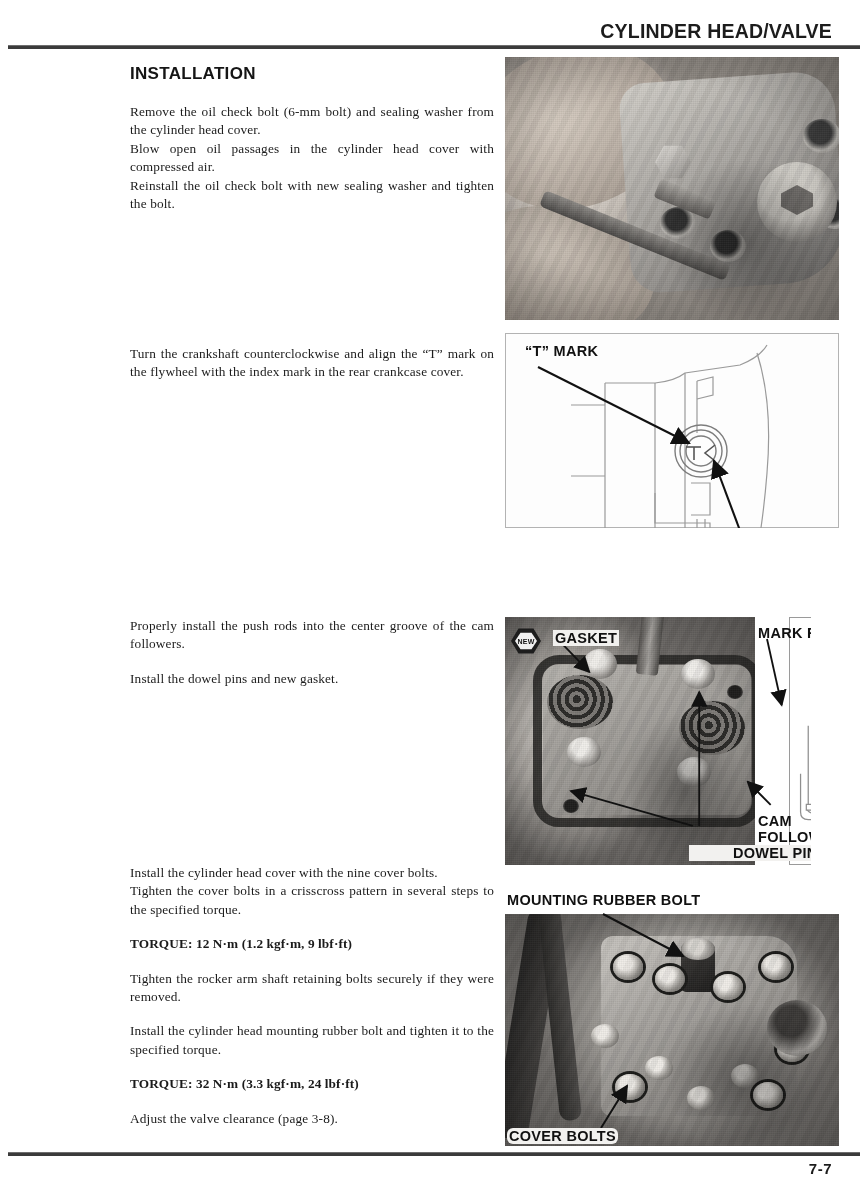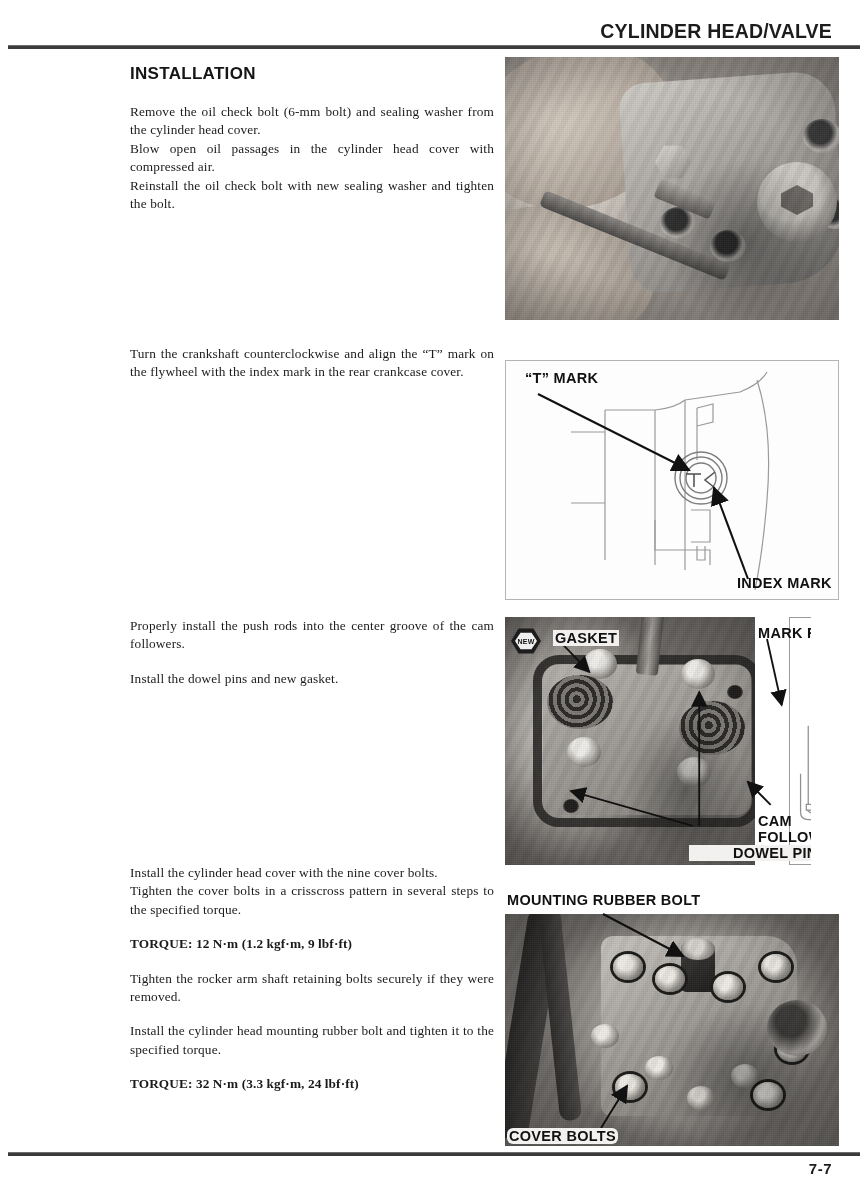--- a/index.html
+++ b/index.html
@@ -228,20 +228,21 @@
     <p class="gap">Install the dowel pins and new gasket.</p>
   </div>
 
   <div class="body-block" style="top:864px;">
     <p>Install the cylinder head cover with the nine cover bolts.</p>
     <p>Tighten the cover bolts in a crisscross pattern in several steps to the specified torque.</p>
     <p class="gap torque">TORQUE: 12 N·m (1.2 kgf·m, 9 lbf·ft)</p>
     <p class="gap">Tighten the rocker arm shaft retaining bolts securely if they were removed.</p>
     <p class="gap">Install the cylinder head mounting rubber bolt and tighten it to the specified torque.</p>
     <p class="gap torque">TORQUE: 32 N·m (3.3 kgf·m, 24 lbf·ft)</p>
+    <p class="gap">Adjust the valve clearance (page 3-8).</p>
   </div>
 
   <div class="figure" style="left:505px; top:57px; width:334px; height:263px;">
     <div class="photo">
       <div class="tex-a"></div>
 
       <div class="blob" style="left:-30px; top:-10px; width:200px; height:160px; background:radial-gradient(ellipse at 40% 40%, #d9cfc4, #9c9187); transform:rotate(-18deg);"></div>
       <div class="blob" style="left:-40px; top:150px; width:190px; height:130px; background:radial-gradient(ellipse at 40% 40%, #cfc5ba, #8e857c); transform:rotate(12deg);"></div>
 
       <div class="bar" style="left:120px; top:20px; width:215px; height:210px; background:linear-gradient(150deg,#d2cfc9,#9b9894 60%,#6f6d6b); border-radius:26px 40px 60px 30px; transform:rotate(-4deg);"></div>
@@ -257,21 +258,21 @@
       <div class="bar" style="left:276px; top:128px; width:32px; height:30px; background:#6e6b68; clip-path:polygon(50% 0,100% 28%,100% 72%,50% 100%,0 72%,0 28%);"></div>
 
       <div class="bar" style="left:30px; top:170px; width:200px; height:17px; background:linear-gradient(180deg,#8d8a86,#4c4a48); transform:rotate(22deg); border-radius:5px;"></div>
       <div class="bar" style="left:150px; top:132px; width:60px; height:20px; background:linear-gradient(180deg,#a9a6a1,#65625f); transform:rotate(22deg); border-radius:4px;"></div>
       <div class="tex-b"></div>
       <div class="grain"></div>
       <div class="vig"></div>
     </div>
   </div>
 
-  <div class="figure" style="left:505px; top:360px; width:334px; height:240px;">
+  <div class="figure" style="left:505px; top:333px; width:334px; height:195px;">
     <div class="linebox" style="inset:0;"></div>
 
     <svg class="arrow-svg" viewBox="0 0 334 245">
       <g fill="none" stroke="#9a9a9a" stroke-width="1.2">
 
         <path d="M100 50 L150 50 Q170 48 180 40 L235 32 Q255 24 262 12"></path>
         <path d="M100 50 L100 200"></path>
         <path d="M150 50 L150 205"></path>
         <path d="M180 40 L180 210"></path>
         <path d="M252 20 Q268 70 262 140 Q258 190 250 230"></path>

